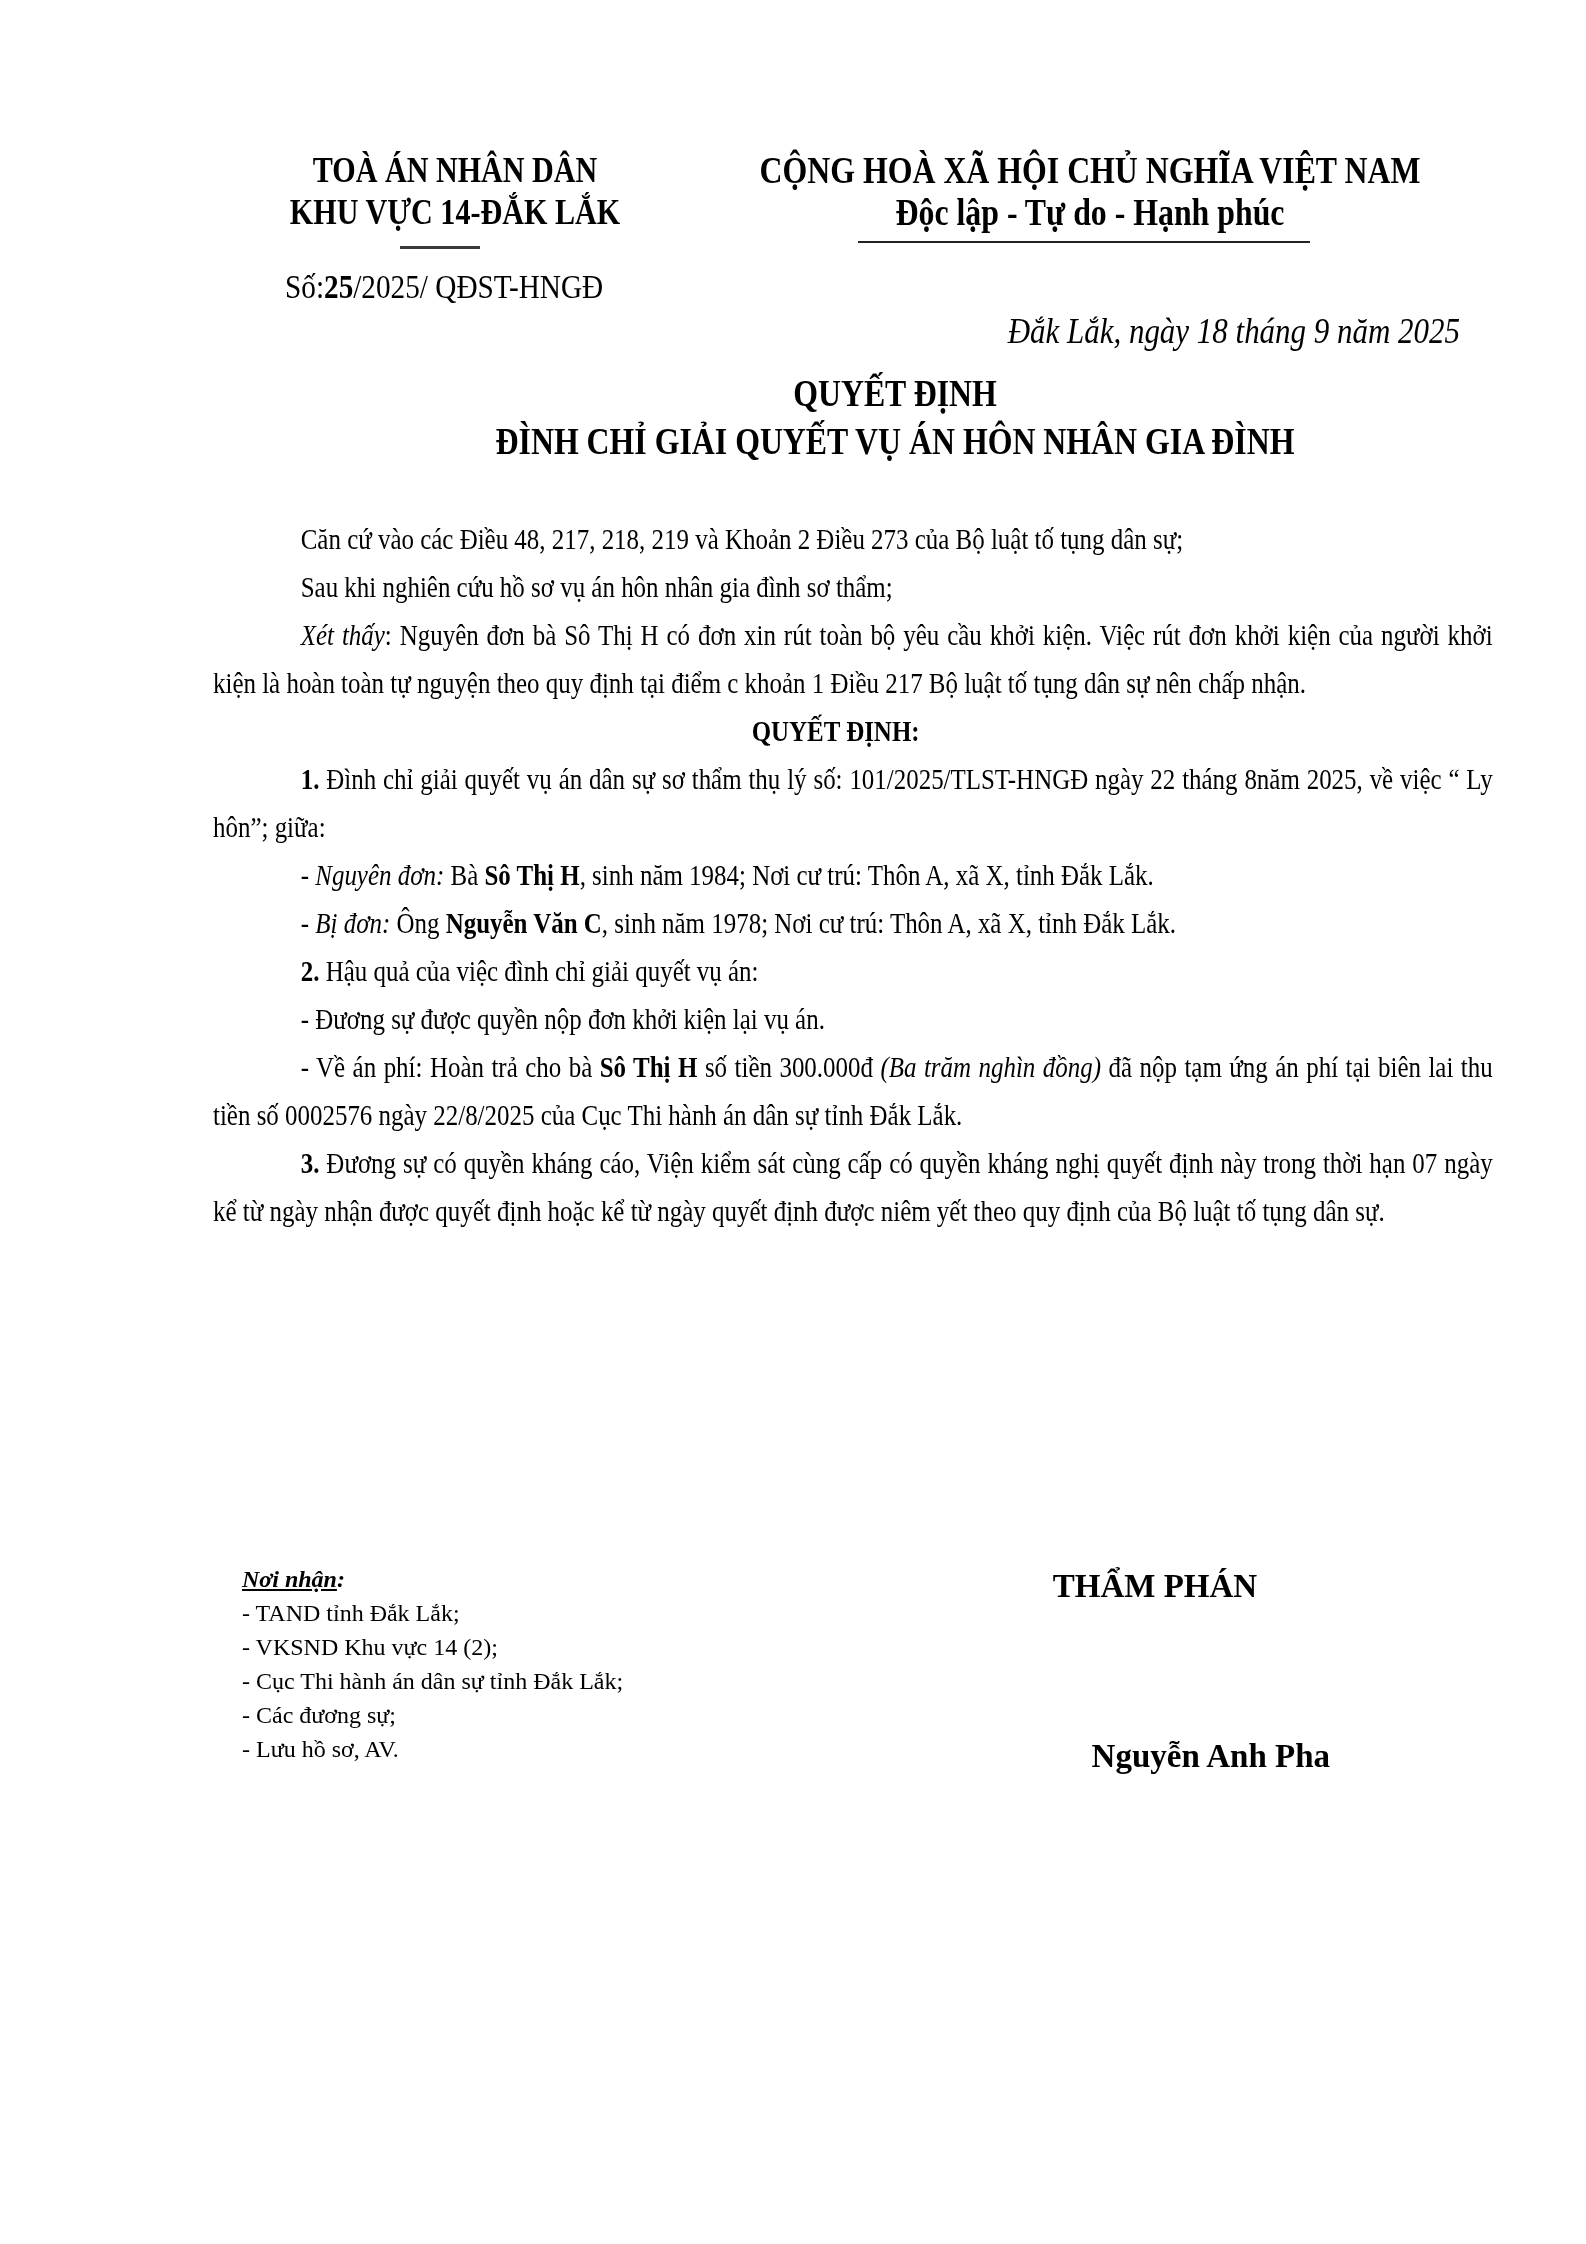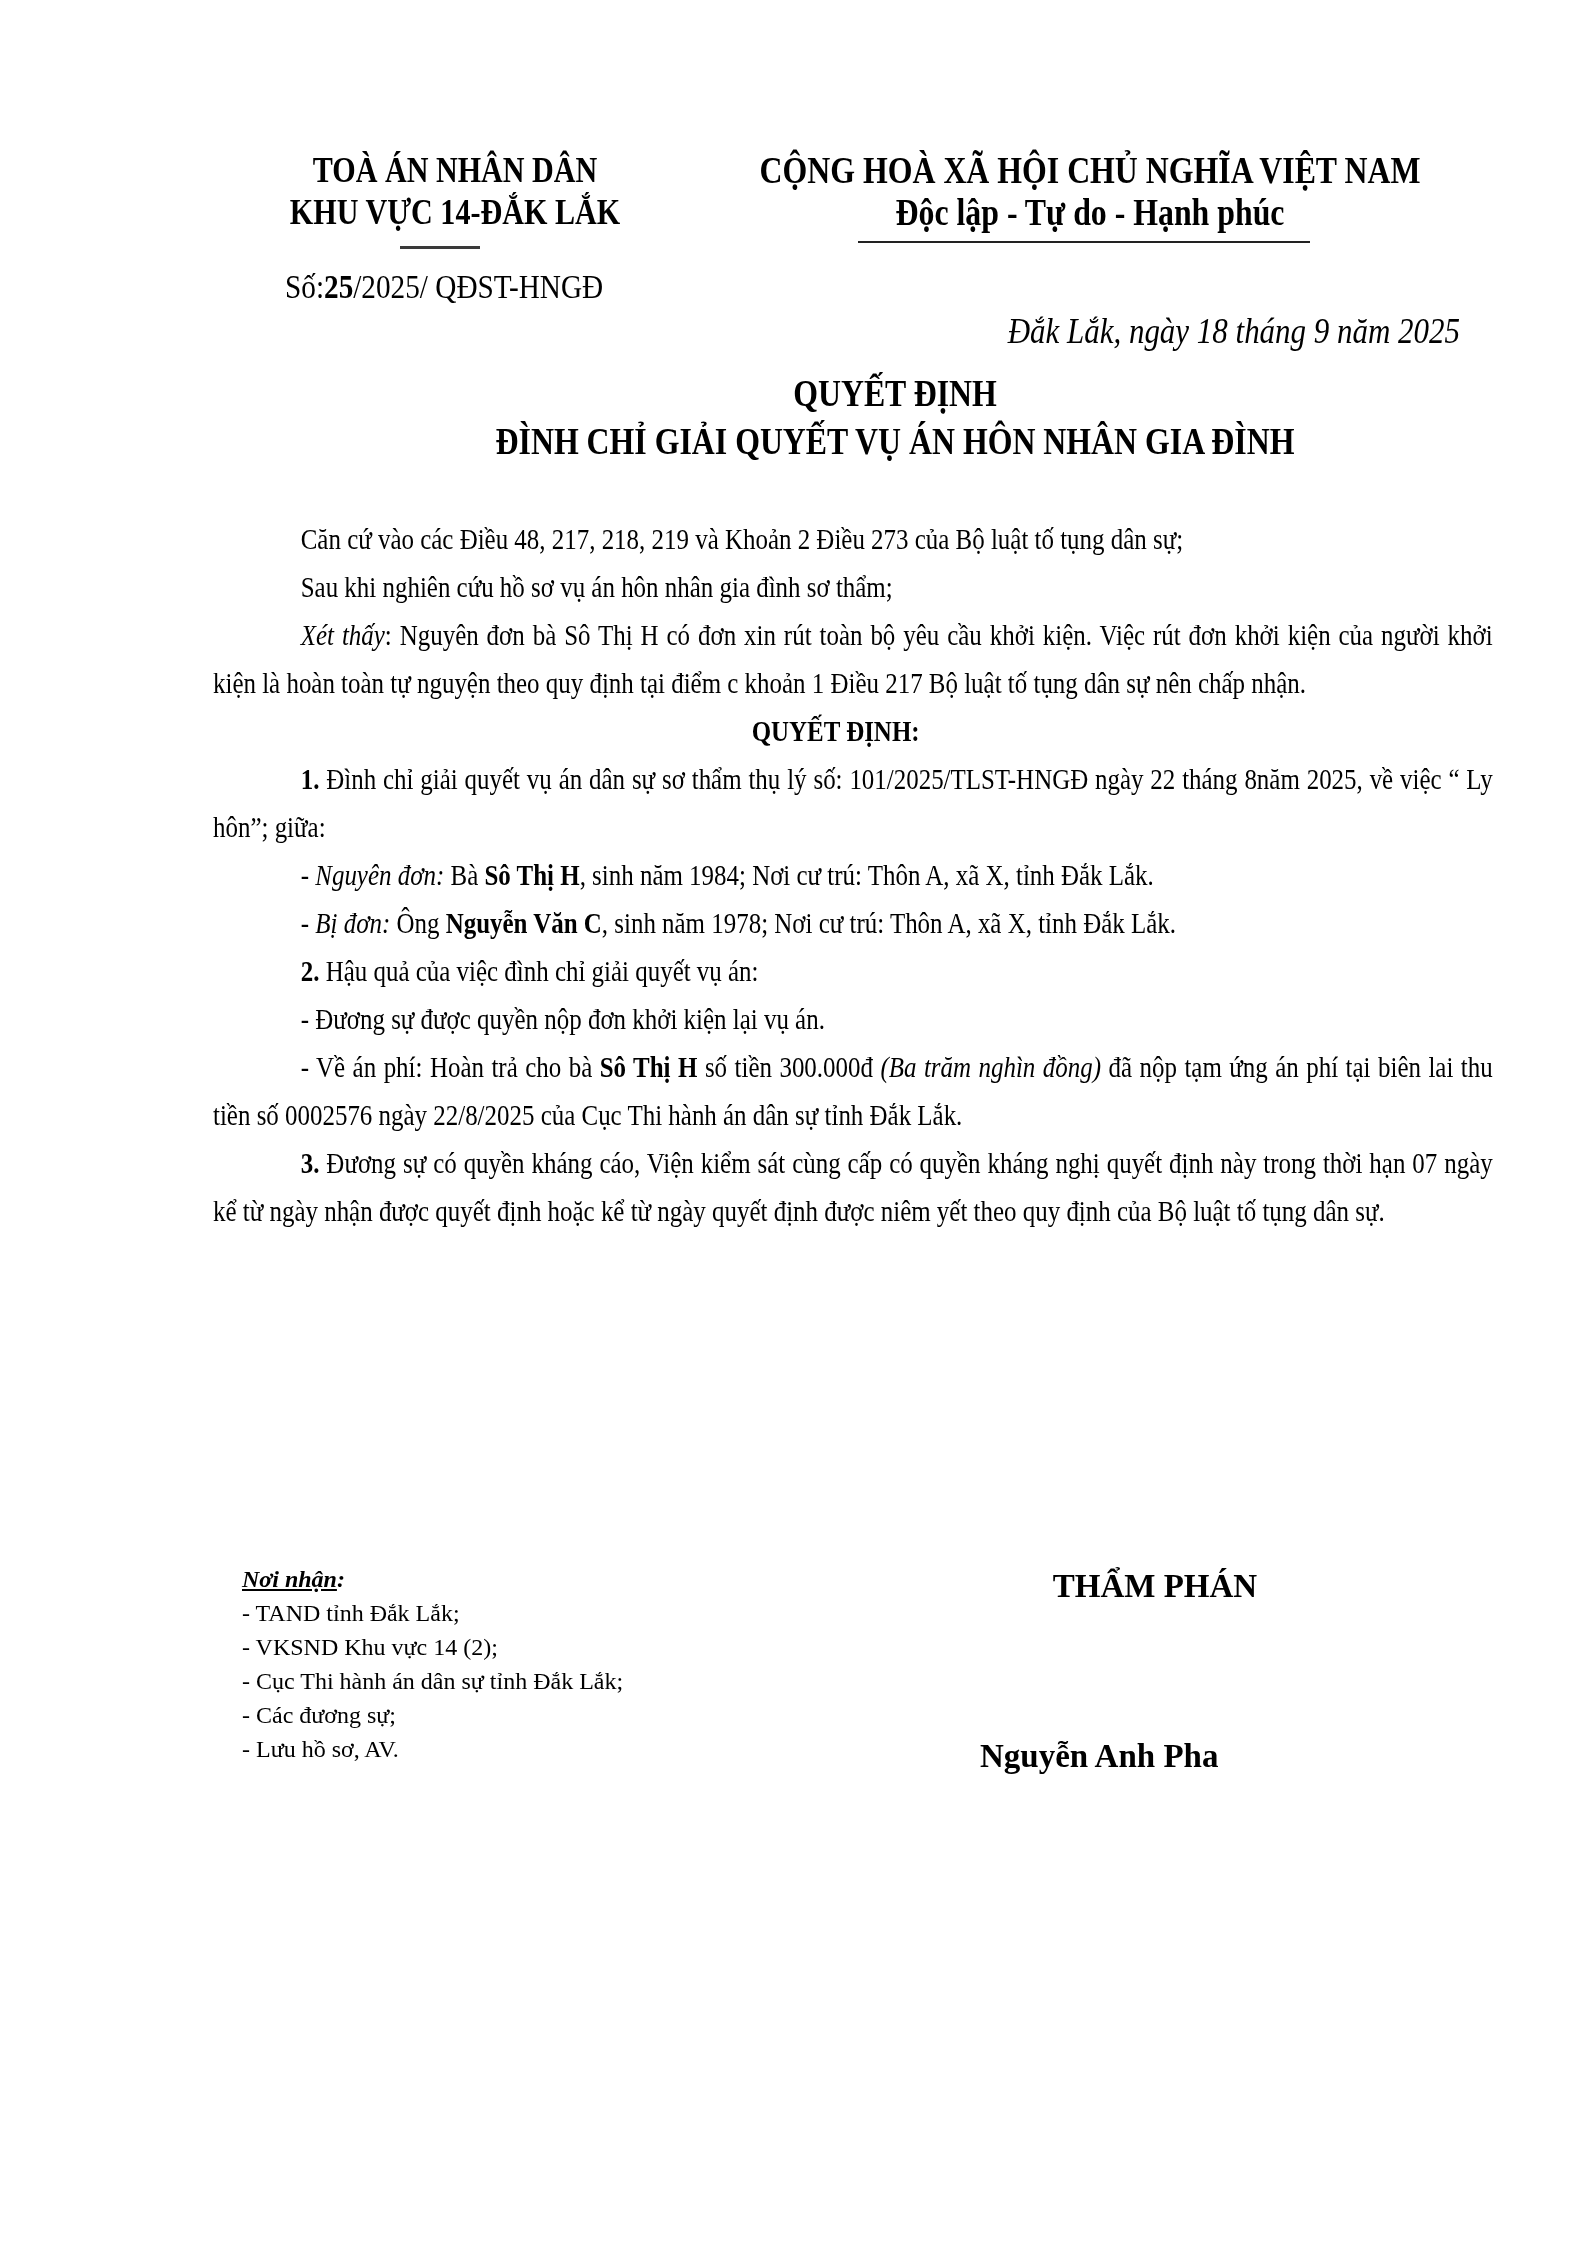--- a/index.html
+++ b/index.html
@@ -120,21 +120,21 @@
     
     .sign-title {
       left: 1000px; top: 1560px; width: 310px;
       text-align: center;
       font-weight: bold;
       font-size: 33px;
       margin-top: 8px;
     }
     .sign-name {
       left: 980px; top: 1738px; width: 350px;
-      text-align: left;
+      text-align: right;
       font-weight: bold;
       font-size: 33px;
     }
   </style>
 </head>
 <body>
 
 <div class="page">
 
   <div class="abs court-block">

